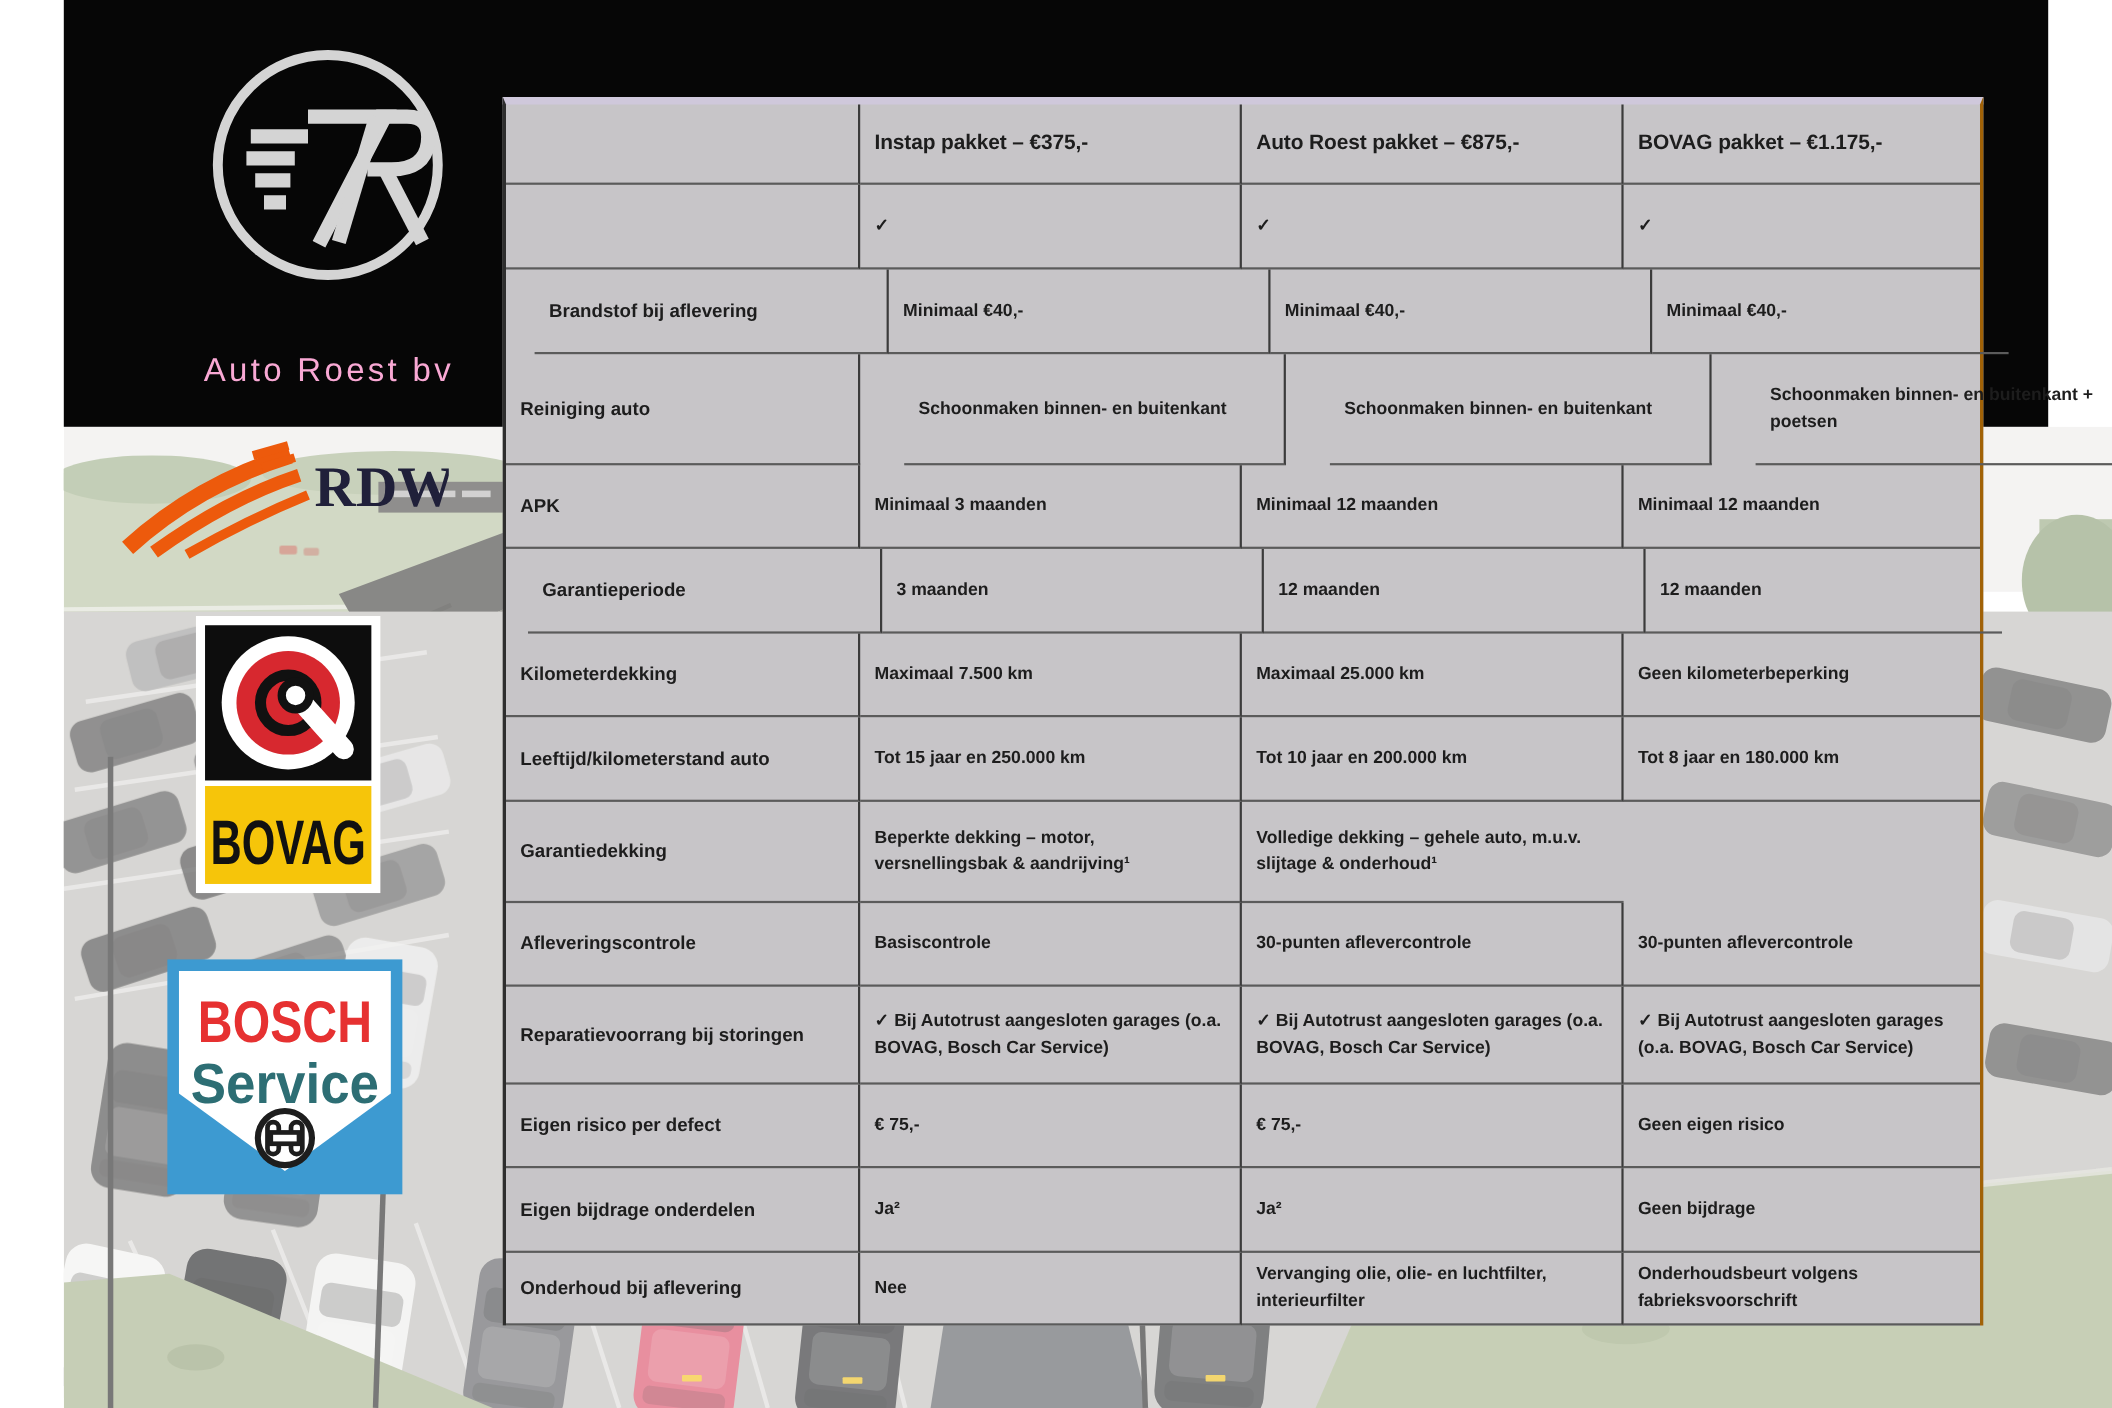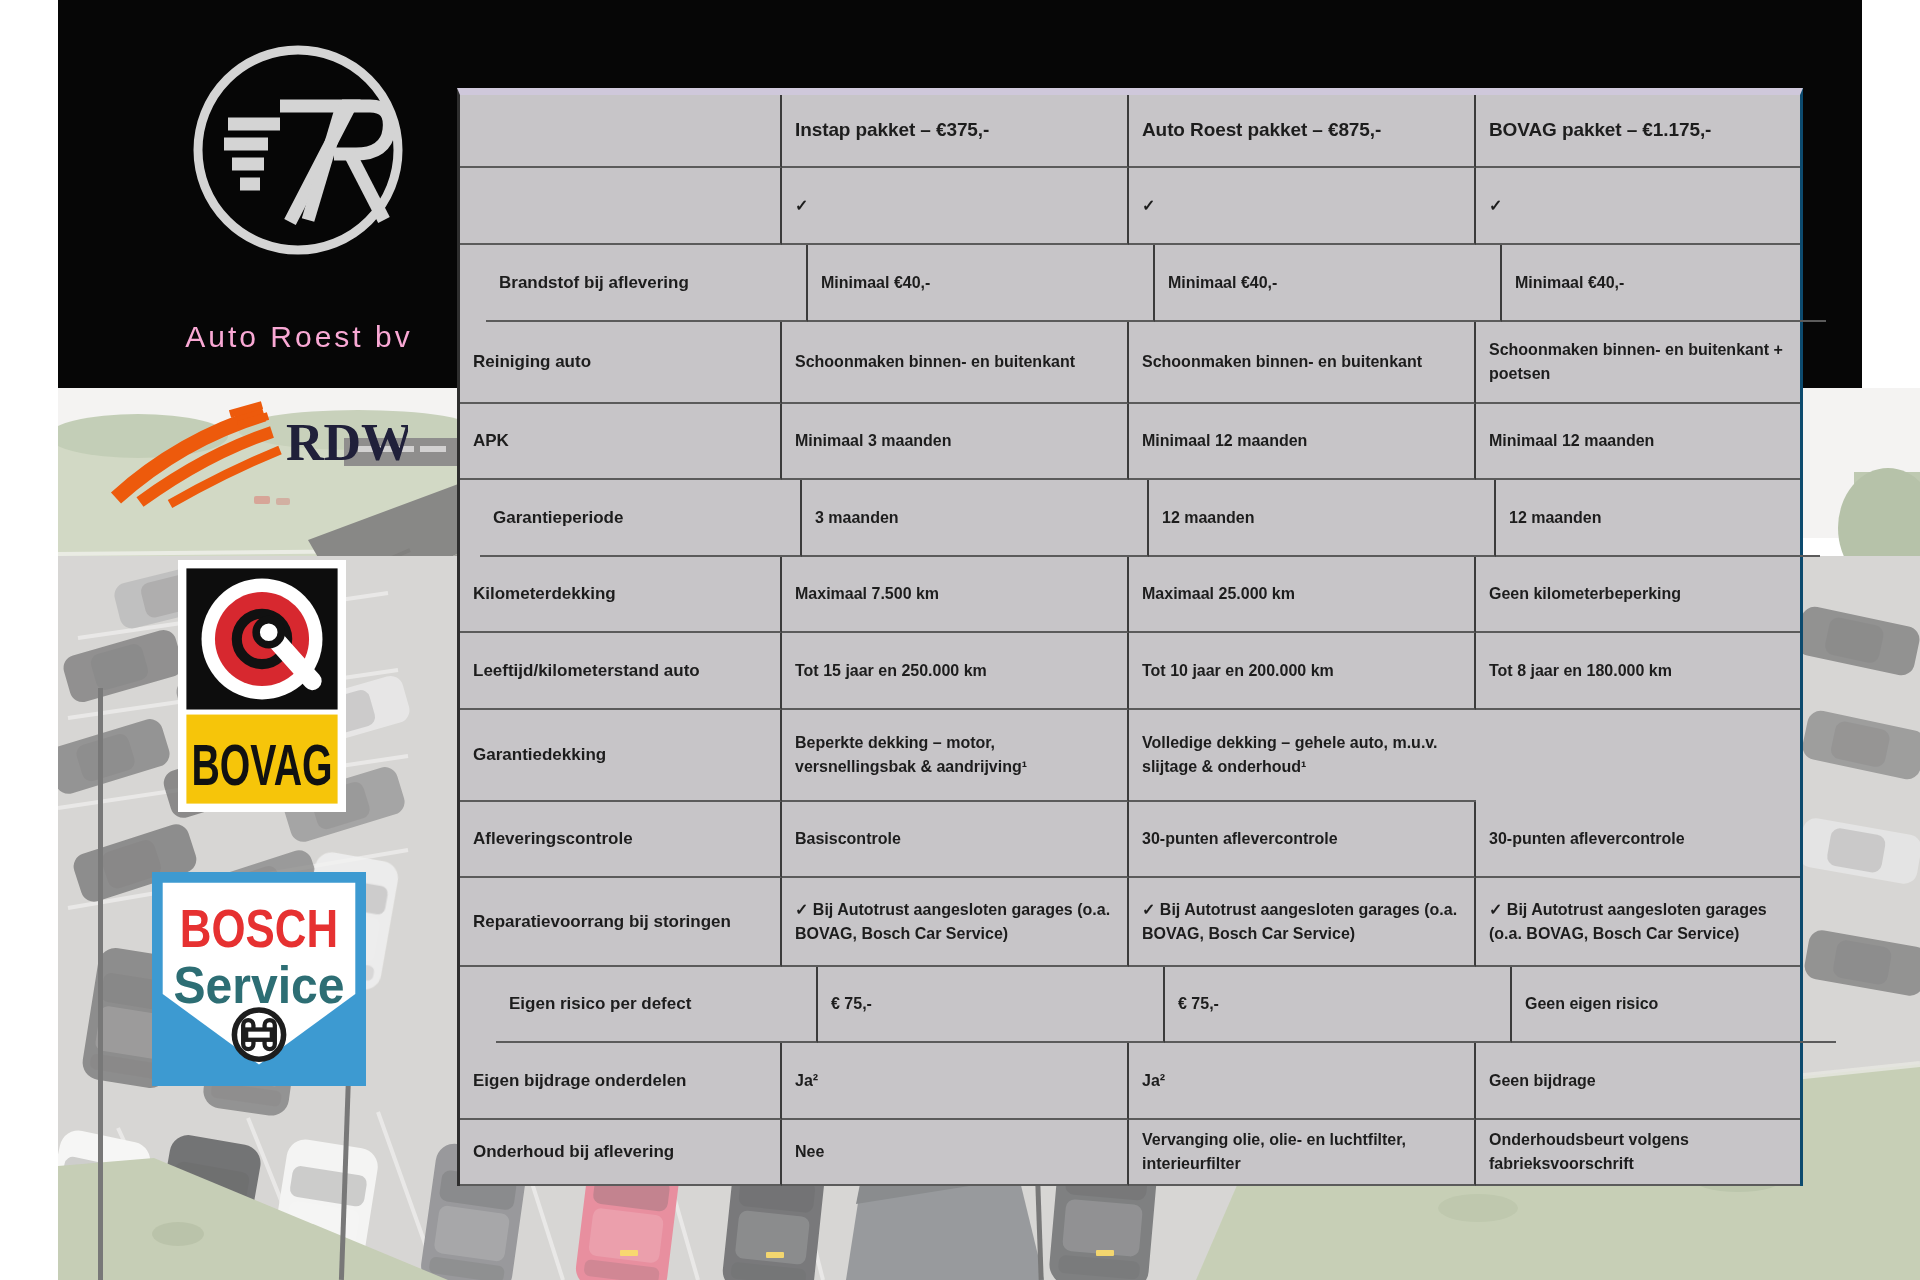--- a/index.html
+++ b/index.html
@@ -16,21 +16,21 @@
   .ar-name{position:absolute;left:86px;top:320px;width:310px;text-align:center;
     color:#f9a8d4;font-size:30px;font-weight:normal;letter-spacing:3px;white-space:nowrap;}
   
   .rdw{position:absolute;left:108px;top:398px;width:300px;height:118px;}
   .bovag{position:absolute;left:178px;top:560px;width:168px;height:252px;}
   .bosch{position:absolute;left:152px;top:872px;width:214px;height:214px;}
   
   .tbl{
     position:absolute;left:457px;top:88px;width:1340px;
     border-top:7px solid #cfc8db;
-    border-left:3px solid #2e2e2e;border-right:3px solid #0c4a6e;
+    border-left:3px solid #2e2e2e;border-right:3px solid #a16207;
     background:#c7c5c8;color:#1d1d1d;
   }
   .trow{display:grid;grid-template-columns:322px 347px 347px 324px;}
   .cell{
     box-sizing:border-box;display:flex;align-items:center;
     border-right:2px solid #3b3b3b;border-bottom:2px solid #5b5b5b;
     padding:6px 12px 6px 13px;line-height:1.5;font-weight:bold;
     overflow:hidden;
   }
   .c3{border-right:none;}
@@ -238,21 +238,21 @@
         <div class="cell vcell c1">✓</div>
         <div class="cell vcell c2">✓</div>
         <div class="cell vcell c3">✓</div>
       </div>
       <div class="trow" style="height: 77px; margin-left: 26px;">
         <div class="cell lcell c0">Brandstof bij aflevering</div>
         <div class="cell vcell c1">Minimaal €40,-</div>
         <div class="cell vcell c2">Minimaal €40,-</div>
         <div class="cell vcell c3">Minimaal €40,-</div>
       </div>
-      <div class="trow" style="height: 82px;">
+      <div class="trow" style="height: 101px; gap: 40px;">
         <div class="cell lcell c0">Reiniging auto</div>
         <div class="cell vcell c1">Schoonmaken binnen- en buitenkant</div>
         <div class="cell vcell c2">Schoonmaken binnen- en buitenkant</div>
         <div class="cell vcell c3">Schoonmaken binnen- en buitenkant + poetsen</div>
       </div>
       <div class="trow" style="height: 76px;">
         <div class="cell lcell c0">APK</div>
         <div class="cell vcell c1">Minimaal 3 maanden</div>
         <div class="cell vcell c2">Minimaal 12 maanden</div>
         <div class="cell vcell c3">Minimaal 12 maanden</div>
@@ -285,21 +285,21 @@
         <div class="cell vcell c1">Basiscontrole</div>
         <div class="cell vcell c2">30-punten aflevercontrole</div>
         <div class="cell vcell c3">30-punten aflevercontrole</div>
       </div>
       <div class="trow" style="height: 89px;">
         <div class="cell lcell c0">Reparatievoorrang bij storingen</div>
         <div class="cell vcell c1">✓ Bij Autotrust aangesloten garages (o.a. BOVAG, Bosch Car Service)</div>
         <div class="cell vcell c2">✓ Bij Autotrust aangesloten garages (o.a. BOVAG, Bosch Car Service)</div>
         <div class="cell vcell c3">✓ Bij Autotrust aangesloten garages (o.a. BOVAG, Bosch Car Service)</div>
       </div>
-      <div class="trow" style="height: 76px; padding-left: 36px;">
+      <div class="trow" style="height: 76px;">
         <div class="cell lcell c0">Eigen risico per defect</div>
         <div class="cell vcell c1">€ 75,-</div>
         <div class="cell vcell c2">€ 75,-</div>
         <div class="cell vcell c3">Geen eigen risico</div>
       </div>
       <div class="trow" style="height: 77px;">
         <div class="cell lcell c0">Eigen bijdrage onderdelen</div>
         <div class="cell vcell c1">Ja²</div>
         <div class="cell vcell c2">Ja²</div>
         <div class="cell vcell c3">Geen bijdrage</div>

